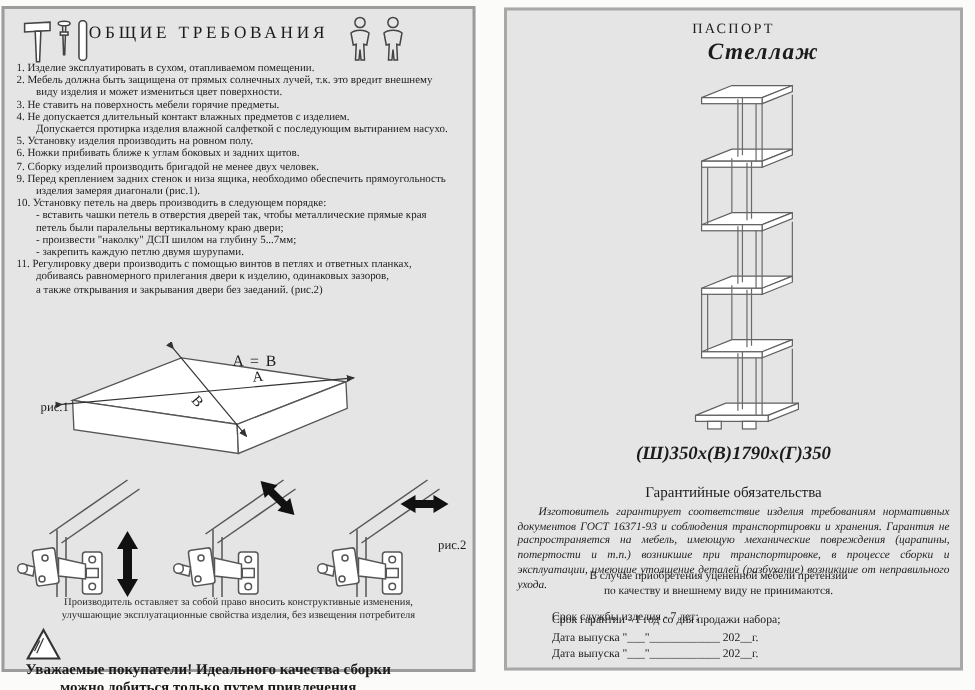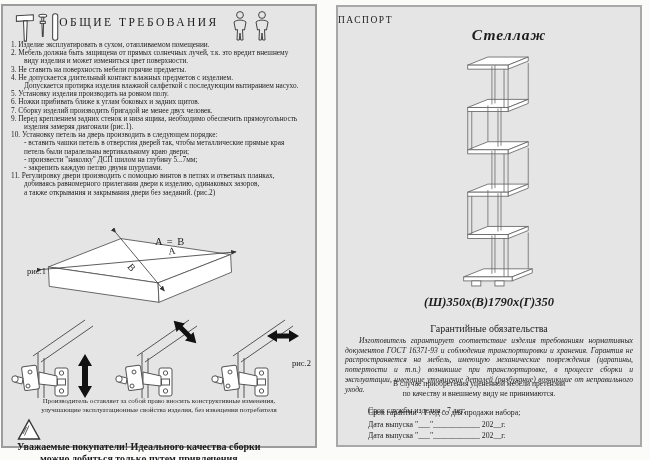--- a/index.html
+++ b/index.html
@@ -11,21 +11,21 @@
   .abs{position:absolute;}
   .pre{white-space:pre-line;}
   .left-title{left:20px;right:60px;top:10px;text-align:center;font-size:11.5px;letter-spacing:2.5px;}
   .req-list{left:8px;top:35px;right:2px;font-size:7.3px;line-height:8.2px;}
   .req-item{padding-left:13px;text-indent:-13px;white-space:pre-line;}
   .fig-label{font-size:8.5px;}
   .formula{font-size:10.5px;letter-spacing:1px;}
   .manuf-note{left:0;right:0;top:391px;text-align:center;font-size:7px;line-height:8.6px;color:#2a2a2a;}
   .warning-row{left:14px;right:10px;top:409px;display:flex;align-items:flex-start;flex-direction:column;}
   .warning-text{flex:1;text-align:center;font-size:10px;line-height:11.5px;font-weight:600;}
-  .doc-title{left:0;right:0;top:8px;text-align:left;font-size:9.5px;letter-spacing:1.5px;}
+  .doc-title{left:0;right:0;top:8px;text-align:center;font-size:9.5px;letter-spacing:1.5px;}
   .product-name{left:0;right:0;top:19px;text-align:center;font-size:15.5px;font-weight:bold;font-style:italic;letter-spacing:1px;padding-left:40px;}
   .dims{left:0;right:0;top:288px;text-align:center;font-size:12.5px;font-weight:bold;font-style:italic;}
   .warranty-title{left:0;right:0;top:316px;text-align:center;font-size:10px;}
   .warranty-text{left:7px;right:7px;top:329px;font-size:7.6px;line-height:9.7px;text-align:justify;text-indent:14px;font-style:italic;}
   .discount{left:20px;right:40px;top:372px;text-align:center;font-size:7.6px;line-height:9.8px;}
   .term{left:30px;font-size:7.8px;}
   .stamp{right:8px;top:427px;font-size:11.5px;letter-spacing:1.5px;}
   svg{display:block;}
 </style>
 </head>

